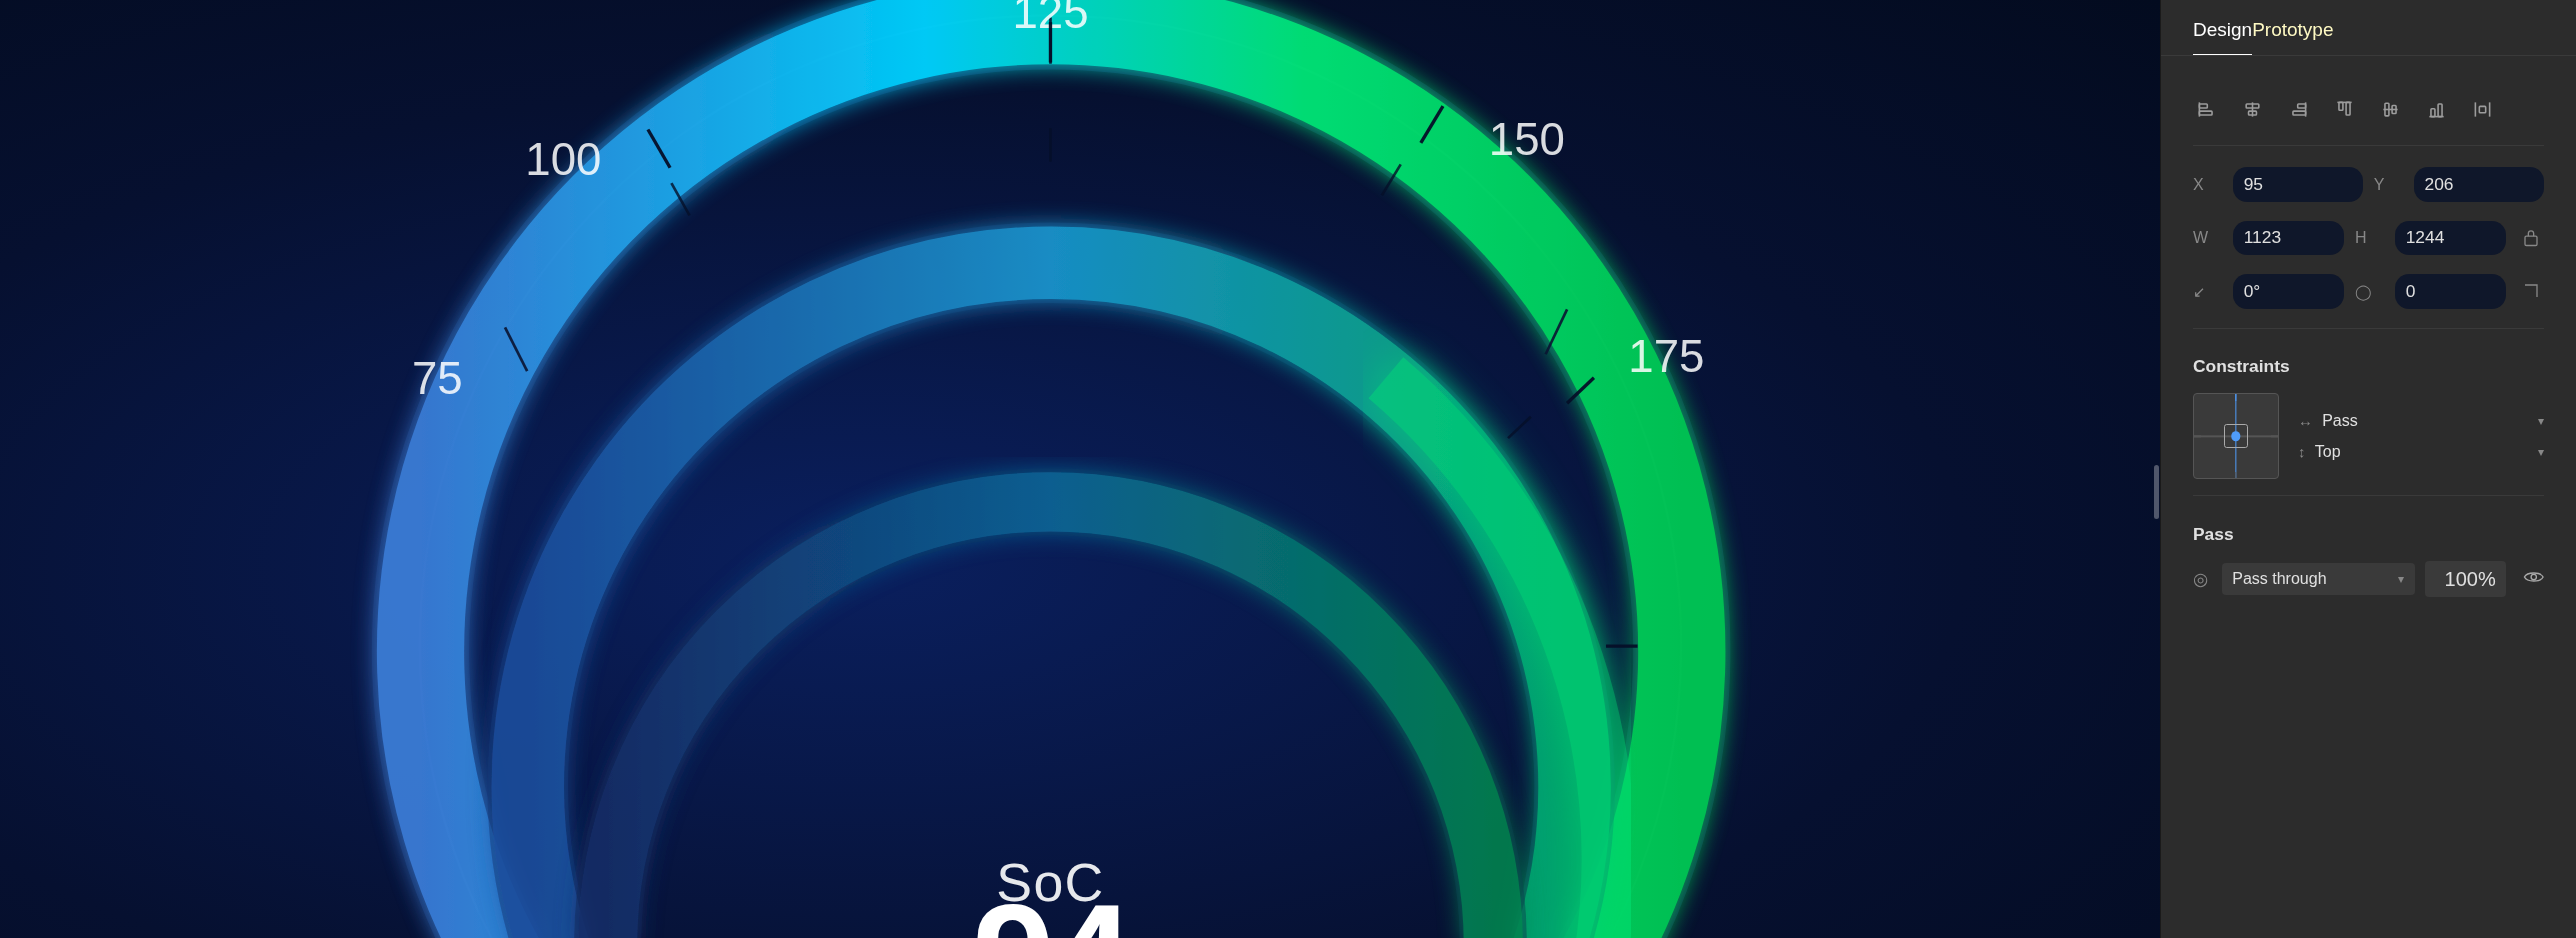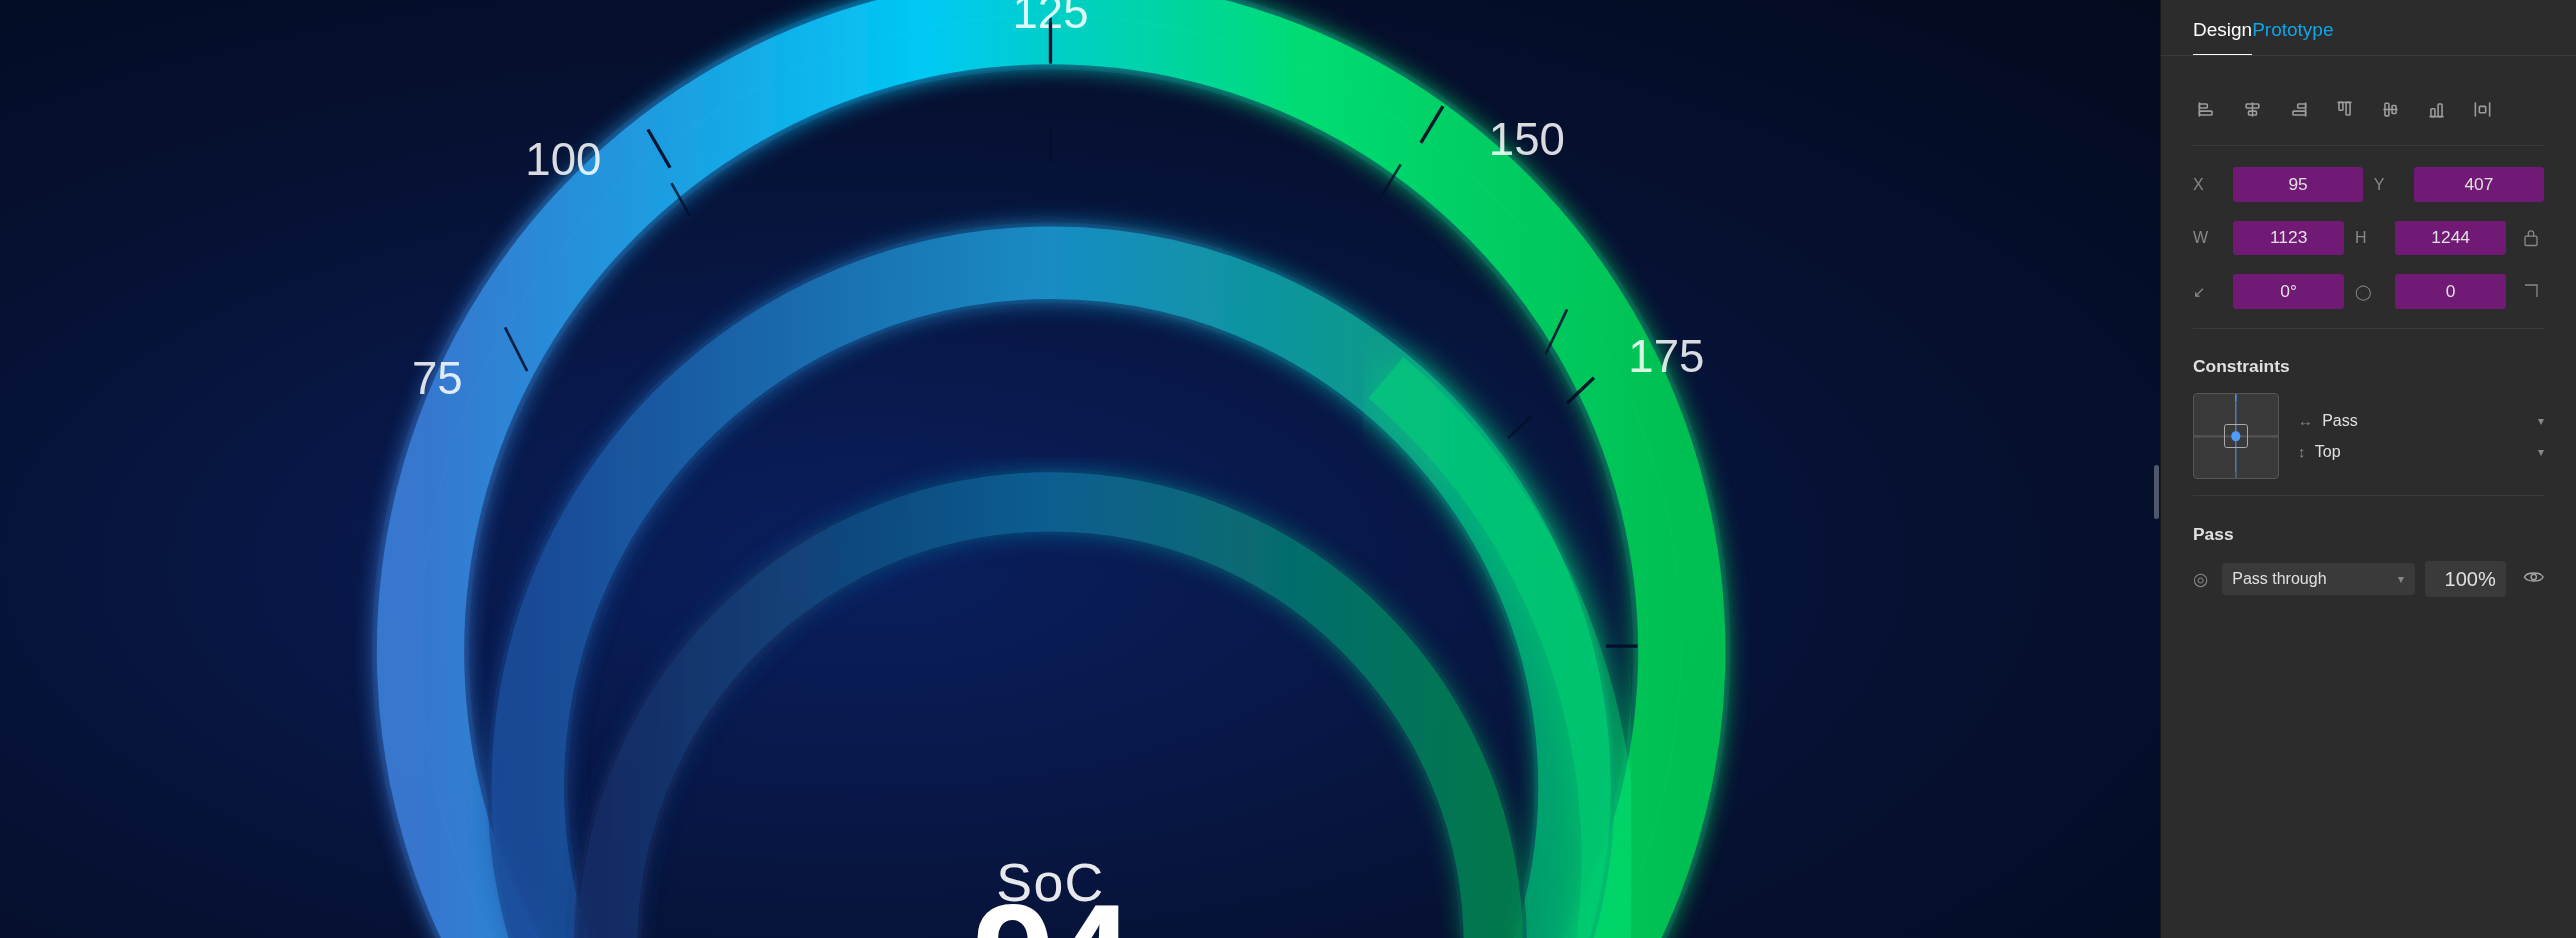--- a/index.html
+++ b/index.html
@@ -50,21 +50,21 @@
       display: flex;
       padding: 19px 32px 0;
       border-bottom: 0.7px solid #3a3a3a;
     }
 
     .panel-tab {
       font-size: 19px;
       font-weight: 500;
       padding-bottom: 13.4px;
       cursor: pointer;
-      color: #0ea5e9;
+      color: #fef9c3;
       border-bottom: 1.3px solid transparent;
     }
 
     .panel-tab.active {
       color: #ffffff;
       border-bottom: 1.3px solid #ffffff;
     }
 
     
     .panel-content {
@@ -105,26 +105,25 @@
     .prop-label {
       font-size: 16px;
       color: #888;
       width: 32px;
       flex-shrink: 0;
     }
 
     .prop-value {
       font-size: 17.4px;
       color: #e0e0e0;
-      background: #701a75;
-      border-radius: 3px;
+      background: #0f172a;
+      border-radius: 14px;
       padding: 6.7px 10.7px;
       flex: 1;
       min-width: 0;
-      text-align: center;
     }
 
     .prop-pair {
       display: flex;
       align-items: center;
       gap: 8px;
       flex: 1;
     }
 
     
@@ -419,21 +418,21 @@
       </div>
     </div>
 
     <div class="prop-row">
       <div class="prop-pair">
         <span class="prop-label">X</span>
         <div class="prop-value">95</div>
       </div>
       <div class="prop-pair">
         <span class="prop-label">Y</span>
-        <div class="prop-value">407</div>
+        <div class="prop-value">206</div>
       </div>
     </div>
 
     <div class="prop-row">
       <div class="prop-pair">
         <span class="prop-label">W</span>
         <div class="prop-value">1123</div>
       </div>
       <div class="prop-pair">
         <span class="prop-label">H</span>

